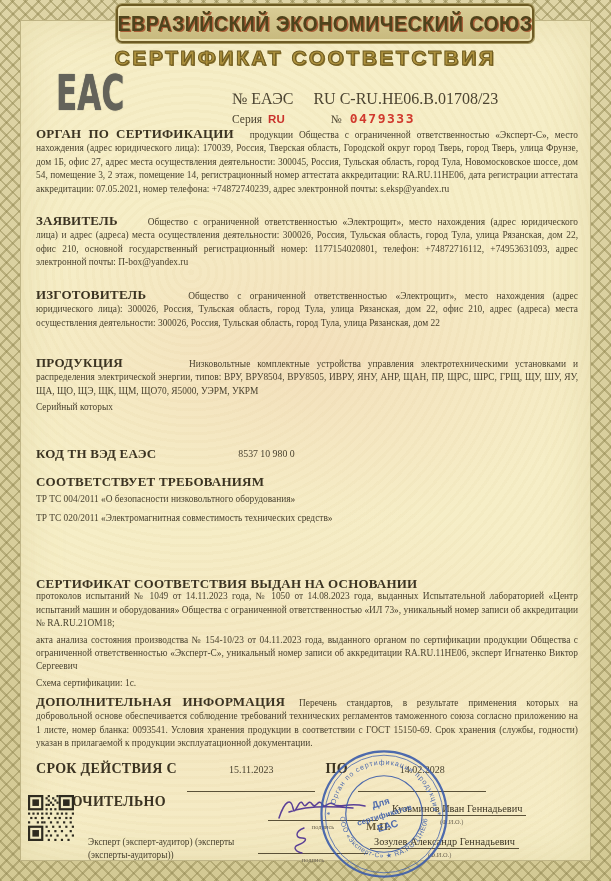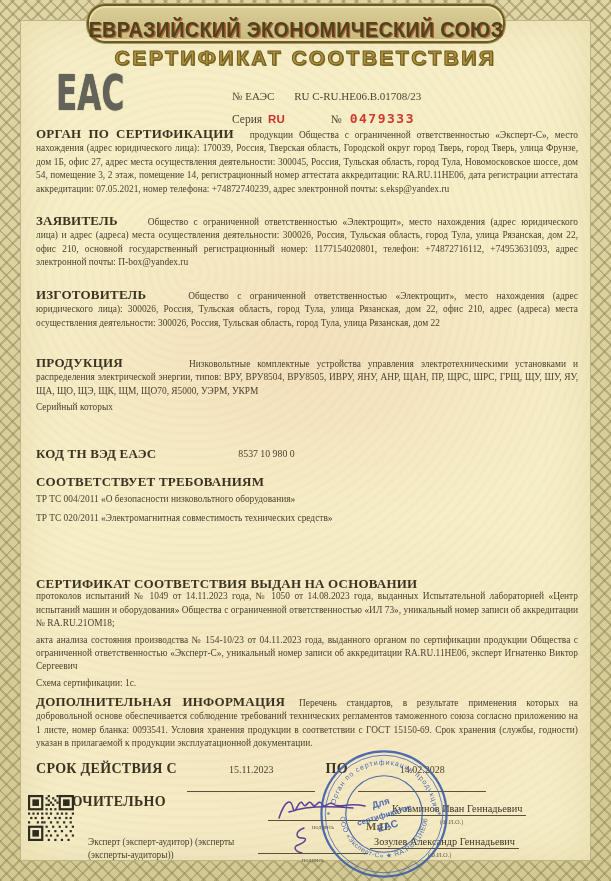--- a/index.html
+++ b/index.html
@@ -9,35 +9,35 @@
       repeating-linear-gradient(45deg, rgba(143,133,79,.45) 0 2px, rgba(232,224,184,0) 2px 9px),
       repeating-linear-gradient(-45deg, rgba(143,133,79,.45) 0 2px, rgba(232,224,184,0) 2px 9px),
       linear-gradient(#ded4a6,#d3c994);}
   .inner{position:absolute;inset:20px;
     background:
       radial-gradient(ellipse 430px 250px at 50% 40%, rgba(233,172,148,.22), rgba(233,172,148,0) 70%),
       radial-gradient(ellipse 520px 300px at 50% 82%, rgba(229,178,148,.15), rgba(229,178,148,0) 70%),
       repeating-radial-gradient(circle at 30% 30%, rgba(210,190,130,.07) 0 3px, rgba(210,190,130,0) 3px 8px),
       #f6eec7;
     box-shadow: inset 0 0 0 1px rgba(125,112,60,.4), inset 0 0 42px rgba(203,188,128,.38);}
-  .banner{position:absolute;left:87px;top:4px;width:414px;height:35px;z-index:6;
-    border:2px solid #6d5b24;border-radius:18px;
+  .banner{position:absolute;left:116px;top:4px;width:414px;height:35px;z-index:6;
+    border:2px solid #6d5b24;border-radius:6px;
     background:linear-gradient(#dacd97,#c7b97d);
     box-shadow:inset 0 0 0 2px #eadfae, 0 0 0 1px #a89a60;
-    display:flex;align-items:flex-end;justify-content:center;}
+    display:flex;align-items:center;justify-content:center;}
   .banner span{font-family:"Liberation Sans",sans-serif;font-weight:bold;font-size:19.5px;
     letter-spacing:.5px;color:#4e431c;text-shadow:1.4px 1.4px 0 rgba(158,58,26,.72);
     transform:scaleY(1.12);white-space:nowrap;}
   .eac{position:absolute;left:56px;top:64px;font-family:"DejaVu Sans",sans-serif;font-weight:bold;
     font-size:41px;color:#64635a;transform:scale(.76,1.22);transform-origin:left top;
     text-shadow:0 0 1px #55544c;}
   .title{position:absolute;left:0;right:0;top:46px;text-align:center;z-index:2;
     font-family:"Liberation Sans",sans-serif;font-weight:bold;font-size:21px;letter-spacing:2.5px;
     color:#ad913e;-webkit-text-stroke:1px #6f5c20;text-shadow:1px 1px 0 #8a7430;}
-  .numline{position:absolute;left:232px;top:90px;display:flex;gap:20px;font-size:11px;color:#4c4431;}
+  .numline{position:absolute;left:232px;top:90px;display:flex;gap:20px;font-size:16px;color:#4c4431;}
   .serline{position:absolute;left:232px;top:111px;display:flex;align-items:baseline;font-size:11.5px;color:#4c4431;}
   .red{color:#c9312b;font-weight:bold;font-family:"Liberation Sans",sans-serif;}
   .serial{font-family:"DejaVu Sans Mono",monospace;font-weight:bold;font-size:13px;color:#d13a2e;letter-spacing:1.5px;}
   .sec{position:absolute;left:36px;width:542px;font-size:9.4px;line-height:13.4px;text-align:justify;color:#4a4330;}
   .lb{font-weight:bold;font-size:13px;letter-spacing:.2px;color:#3b3322;}
   .g1{margin-right:16px}.g2{margin-right:30px}.g3{margin-right:42px}.g4{margin-right:66px}.g5{margin-right:14px}
   .row{display:flex;}
   .kodval{margin-left:82px;font-size:9.8px;}
   .reqline{margin-top:5px;}
   .para{margin:0 0 3px 0;}

